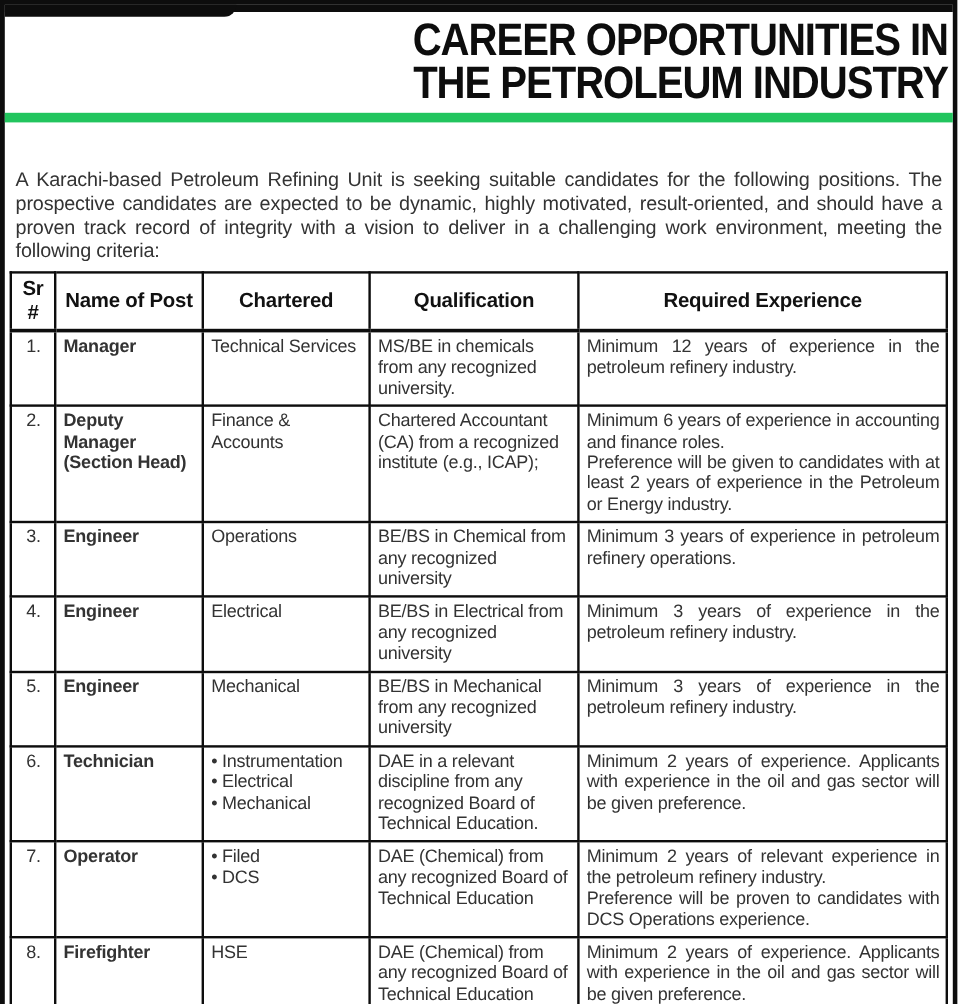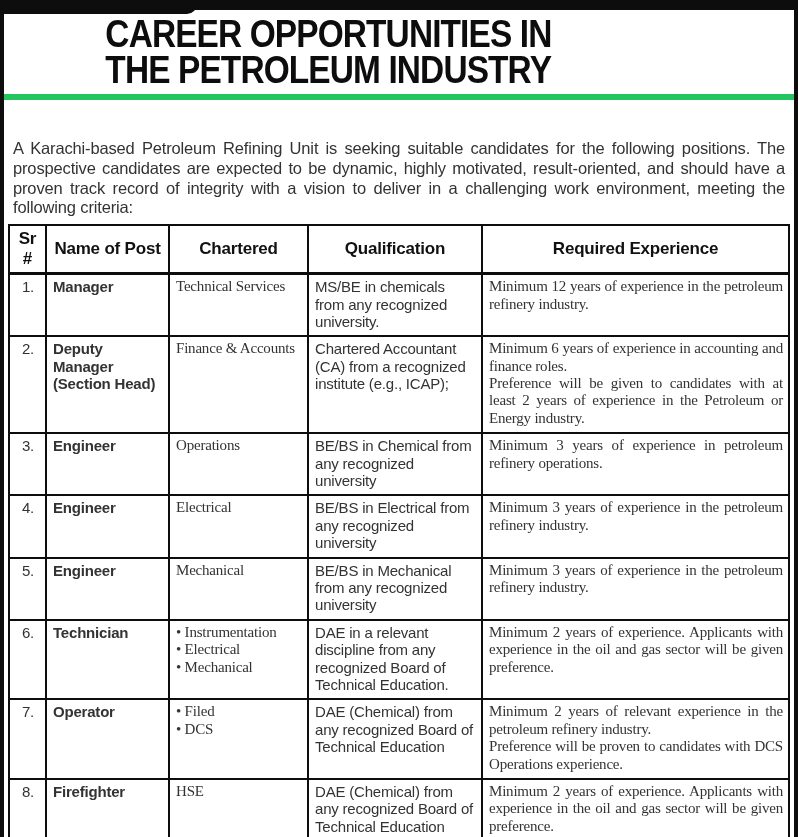--- a/index.html
+++ b/index.html
@@ -18,23 +18,23 @@
   }
   .top-strip { height: 6px; background: #0d0d0d; }
   .top-tab {
     position: absolute;
     top: 0; left: 0;
     width: 193px; height: 10px;
     background: #0d0d0d;
     border-bottom-right-radius: 12px;
   }
   header.masthead {
-    border-bottom: 6px solid #22c55e;
+    border-bottom: 8px solid #22c55e;
     padding: 6px 4px 5px 8px;
-    text-align: left;
+    text-align: right;
   }
   .title-line {
     display: block;
     white-space: nowrap;
     font-weight: 700;
     font-size: 38px;
     line-height: 0.96;
     letter-spacing: -1px;
     color: #0d0d0d;
     transform: scaleX(0.88);
@@ -75,21 +75,21 @@
   }
   td.sr { text-align: center; padding-left: 2px; padding-right: 2px; }
   td.post {
     font-weight: 700;
     font-size: 15.5px;
     letter-spacing: -0.4px;
     color: #0f0f0f;
     margin-top: 28px;
   }
   td.exp { text-align: justify; }
-  td.exp div, td.dept div { margin: 0; font-family: Liberation Serif, serif; }
+  td.exp div, td.dept div { margin: 0; }
   .bottom {
     padding: 3px 9px 8px 9px;
   }
   .note-heading {
     font-weight: 700;
     font-size: 19px;
     color: #a16207;
     letter-spacing: -0.2px;
     padding-top: 2px;
   }

